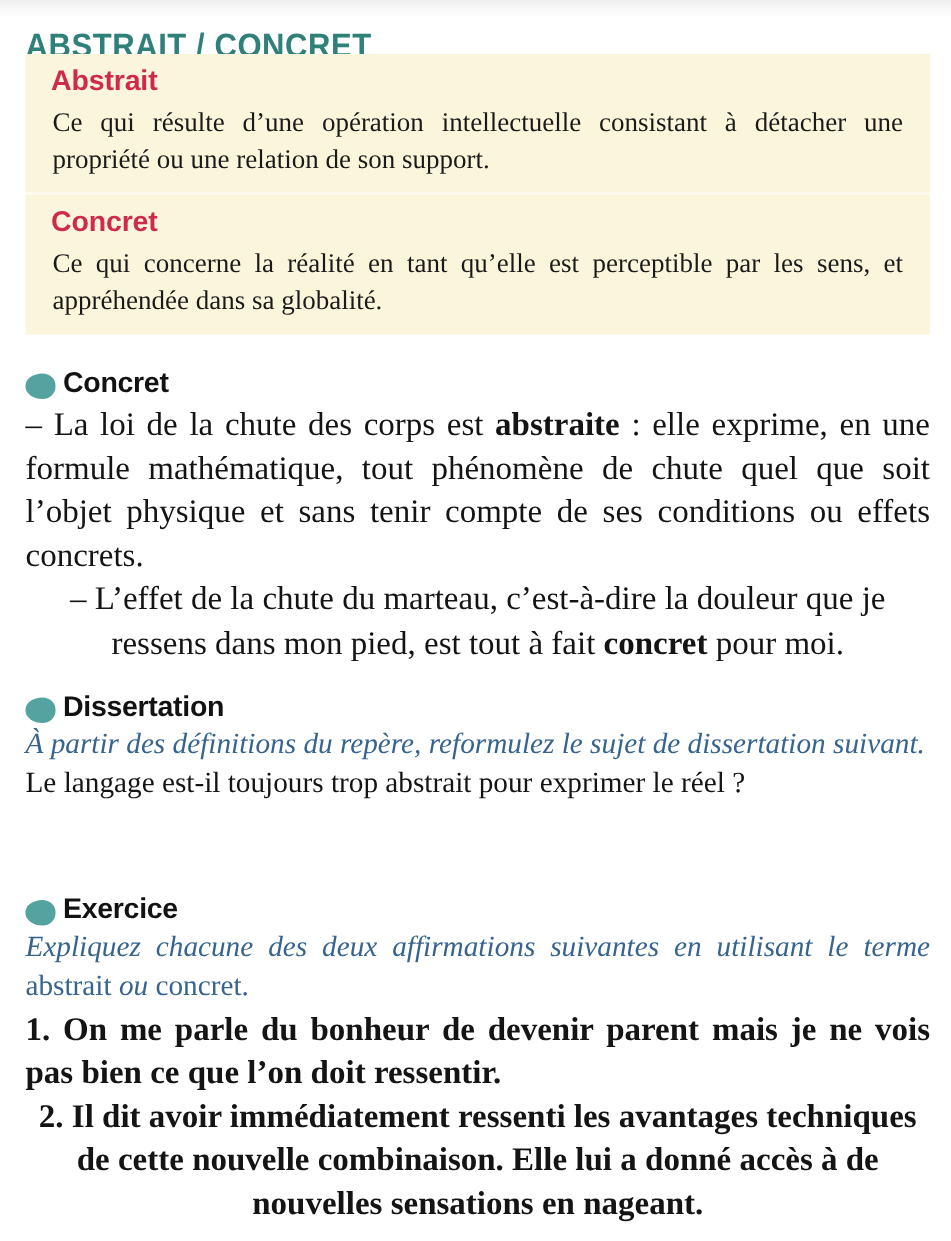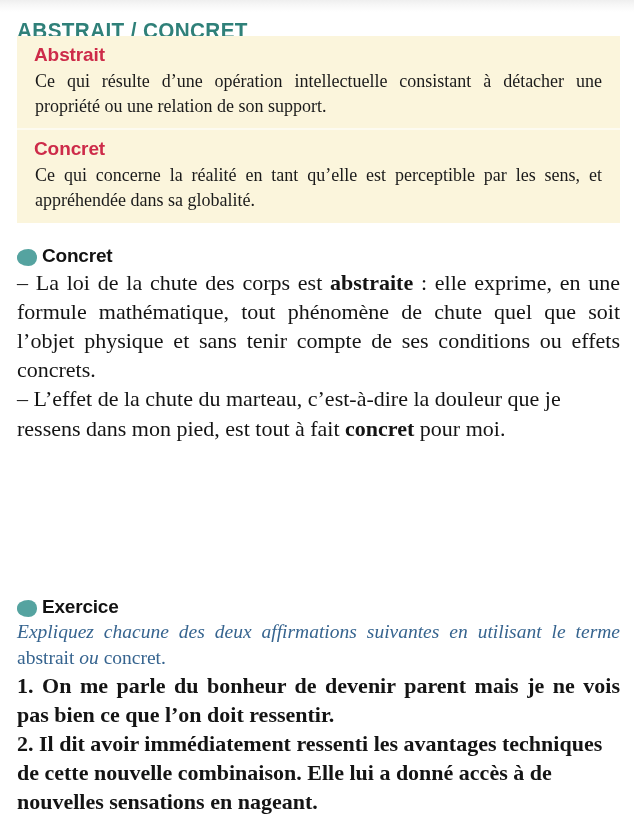--- a/index.html
+++ b/index.html
@@ -111,21 +111,21 @@
     margin: 0;
     text-align: justify;
     text-justify: inter-word;
     color: #141414;
   }
   .body-text p {
     margin: 0;
     text-align: justify;
   }
   .body-text p:last-child {
-    text-align: left;
+    text-align: center;
   }
   .instruction {
     font-size: 19.5px;
     line-height: 1.325;
     margin: 0;
     color: #36648f;
     font-style: italic;
     text-align: justify;
     text-justify: inter-word;
   }
@@ -175,20 +175,28 @@
     <div class="section-head">
       <span class="bullet"></span>
       <span class="section-label">Concret</span>
     </div>
     <div class="body-text">
       <p><span>– La loi de la chute des corps est </span><strong class="bold">abstraite</strong><span> : elle exprime, en une formule mathématique, tout phénomène de chute quel que soit l’objet physique et sans tenir compte de ses conditions ou effets concrets.</span></p>
       <p><span>– L’effet de la chute du marteau, c’est-à-dire la douleur que je ressens dans mon pied, est tout à fait </span><strong class="bold">concret</strong><span> pour moi.</span></p>
     </div>
   </section>
 
+  <section class="section" id="section-dissertation">
+    <div class="section-head">
+      <span class="bullet"></span>
+      <span class="section-label">Dissertation</span>
+    </div>
+    <p class="instruction">À partir des définitions du repère, reformulez le sujet de dissertation suivant.</p>
+    <p class="prompt">Le langage est-il toujours trop abstrait pour exprimer le réel ?</p>
+  </section>
 
   <section class="section" id="section-exercice">
     <div class="section-head">
       <span class="bullet"></span>
       <span class="section-label">Exercice</span>
     </div>
     <p class="instruction"><span>Expliquez chacune des deux affirmations suivantes en utilisant le terme </span><span class="roman">abstrait</span><span> ou </span><span class="roman">concret.</span></p>
     <div class="body-text">
       <p class="ex-item">1.  On me parle du bonheur de devenir parent mais je ne vois pas bien ce que l’on doit ressentir.</p>
       <p class="ex-item">2. Il dit avoir immédiatement ressenti les avantages techniques de cette nouvelle combinaison. Elle lui a donné accès à de nouvelles sensations en nageant.</p>

